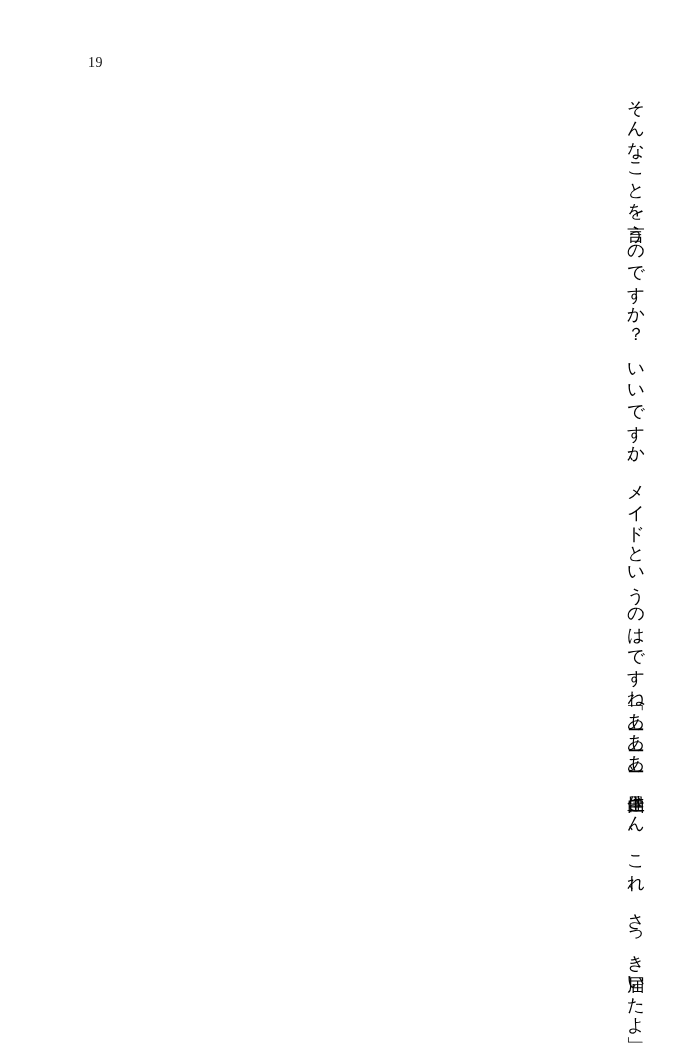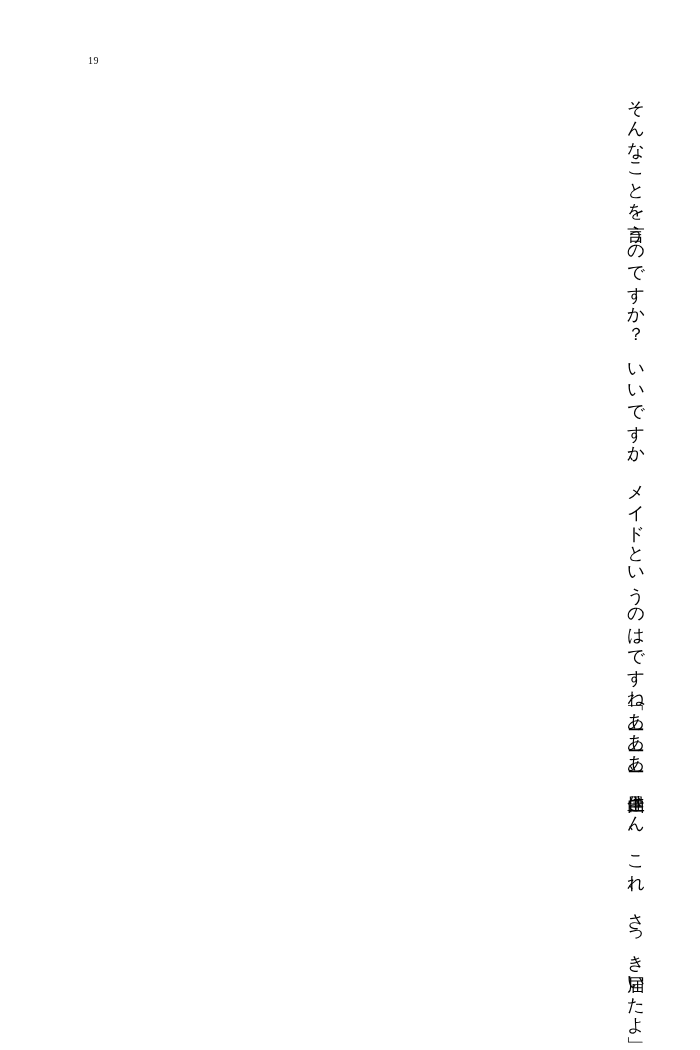--- a/index.html
+++ b/index.html
@@ -22,21 +22,21 @@
     top: 0;
     width: 700px;
     height: 1050px;
     background: #ffffff;
   }
 
   #page-number {
     position: absolute;
     left: 88px;
     top: 55px;
-    font-size: 10px;
+    font-size: 14px;
     font-family: "Liberation Serif", serif;
     color: #111111;
     letter-spacing: 0.5px;
   }
 
   
   #text-body {
     position: absolute;
     right: 48px;
     top: 88px;

